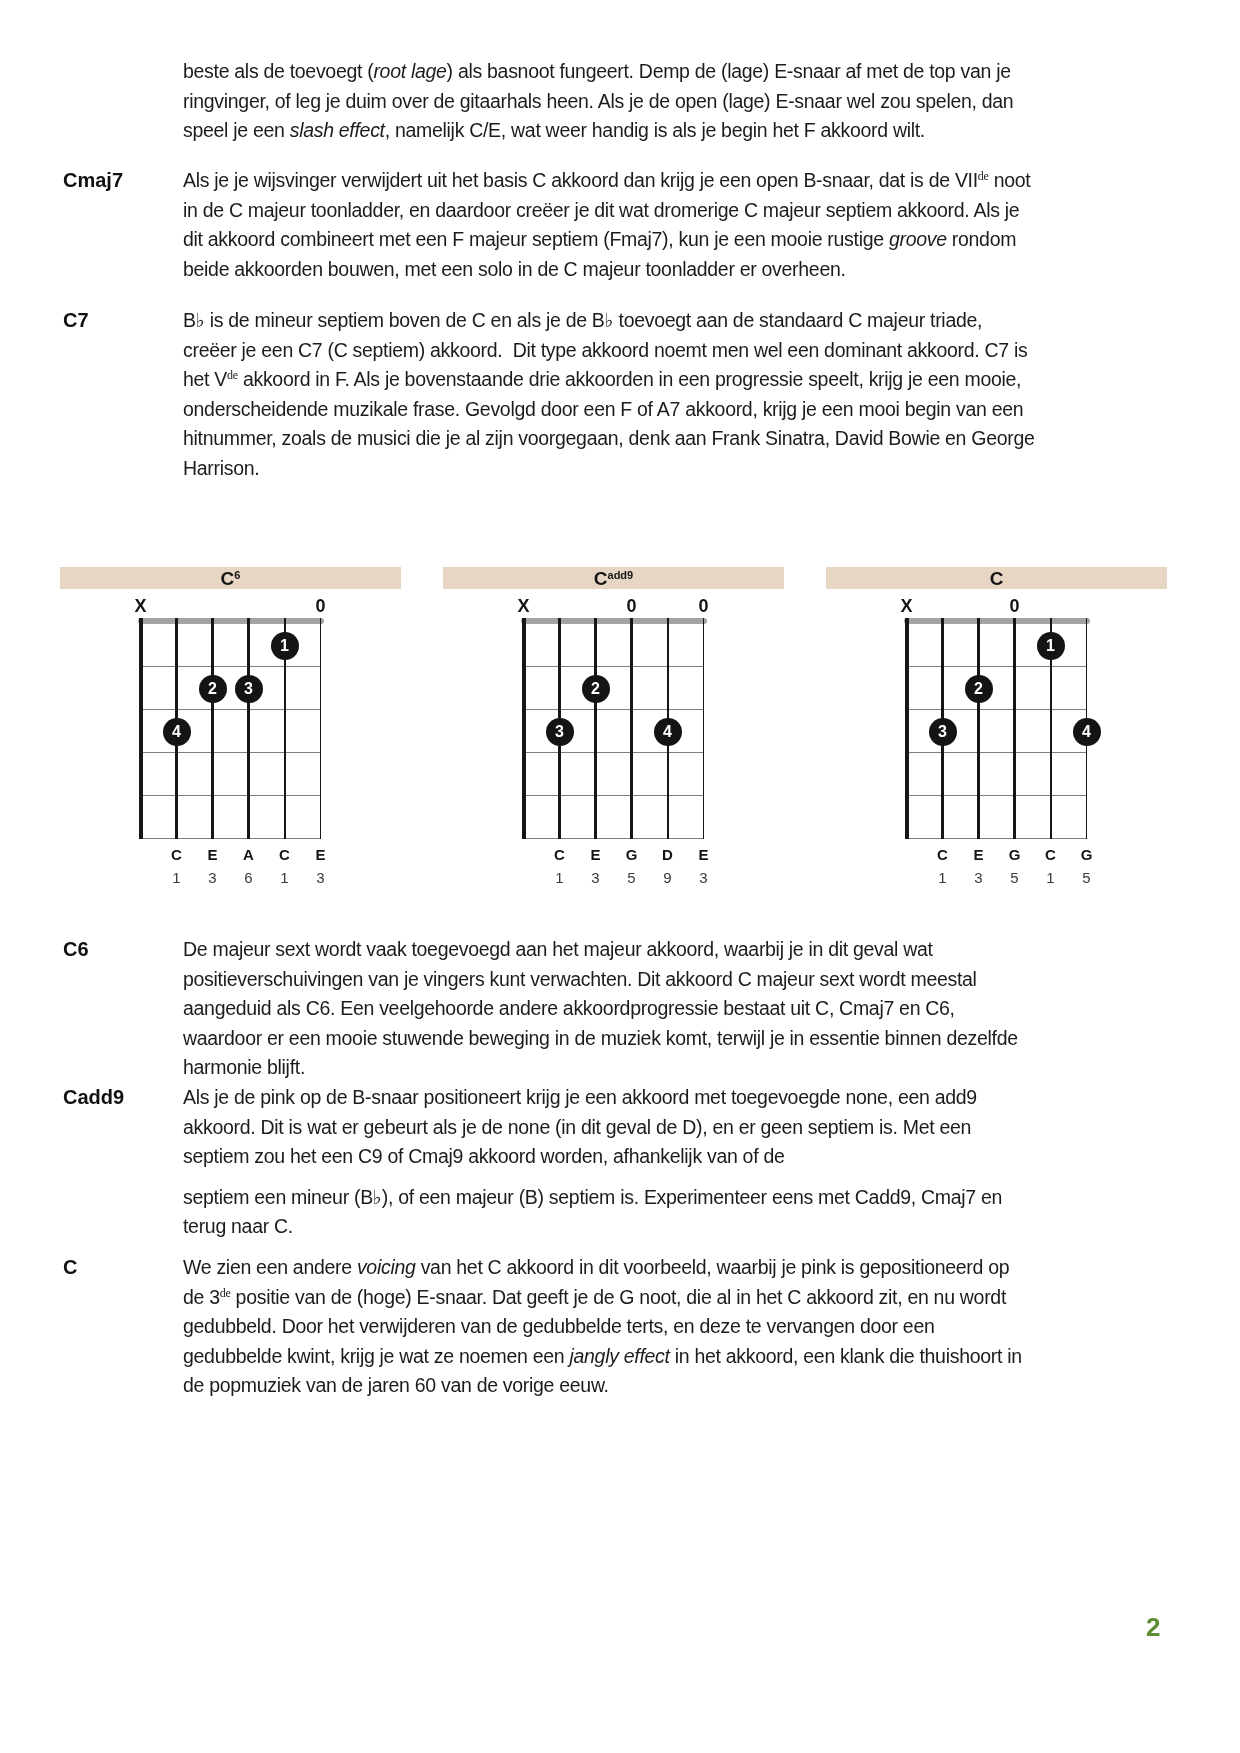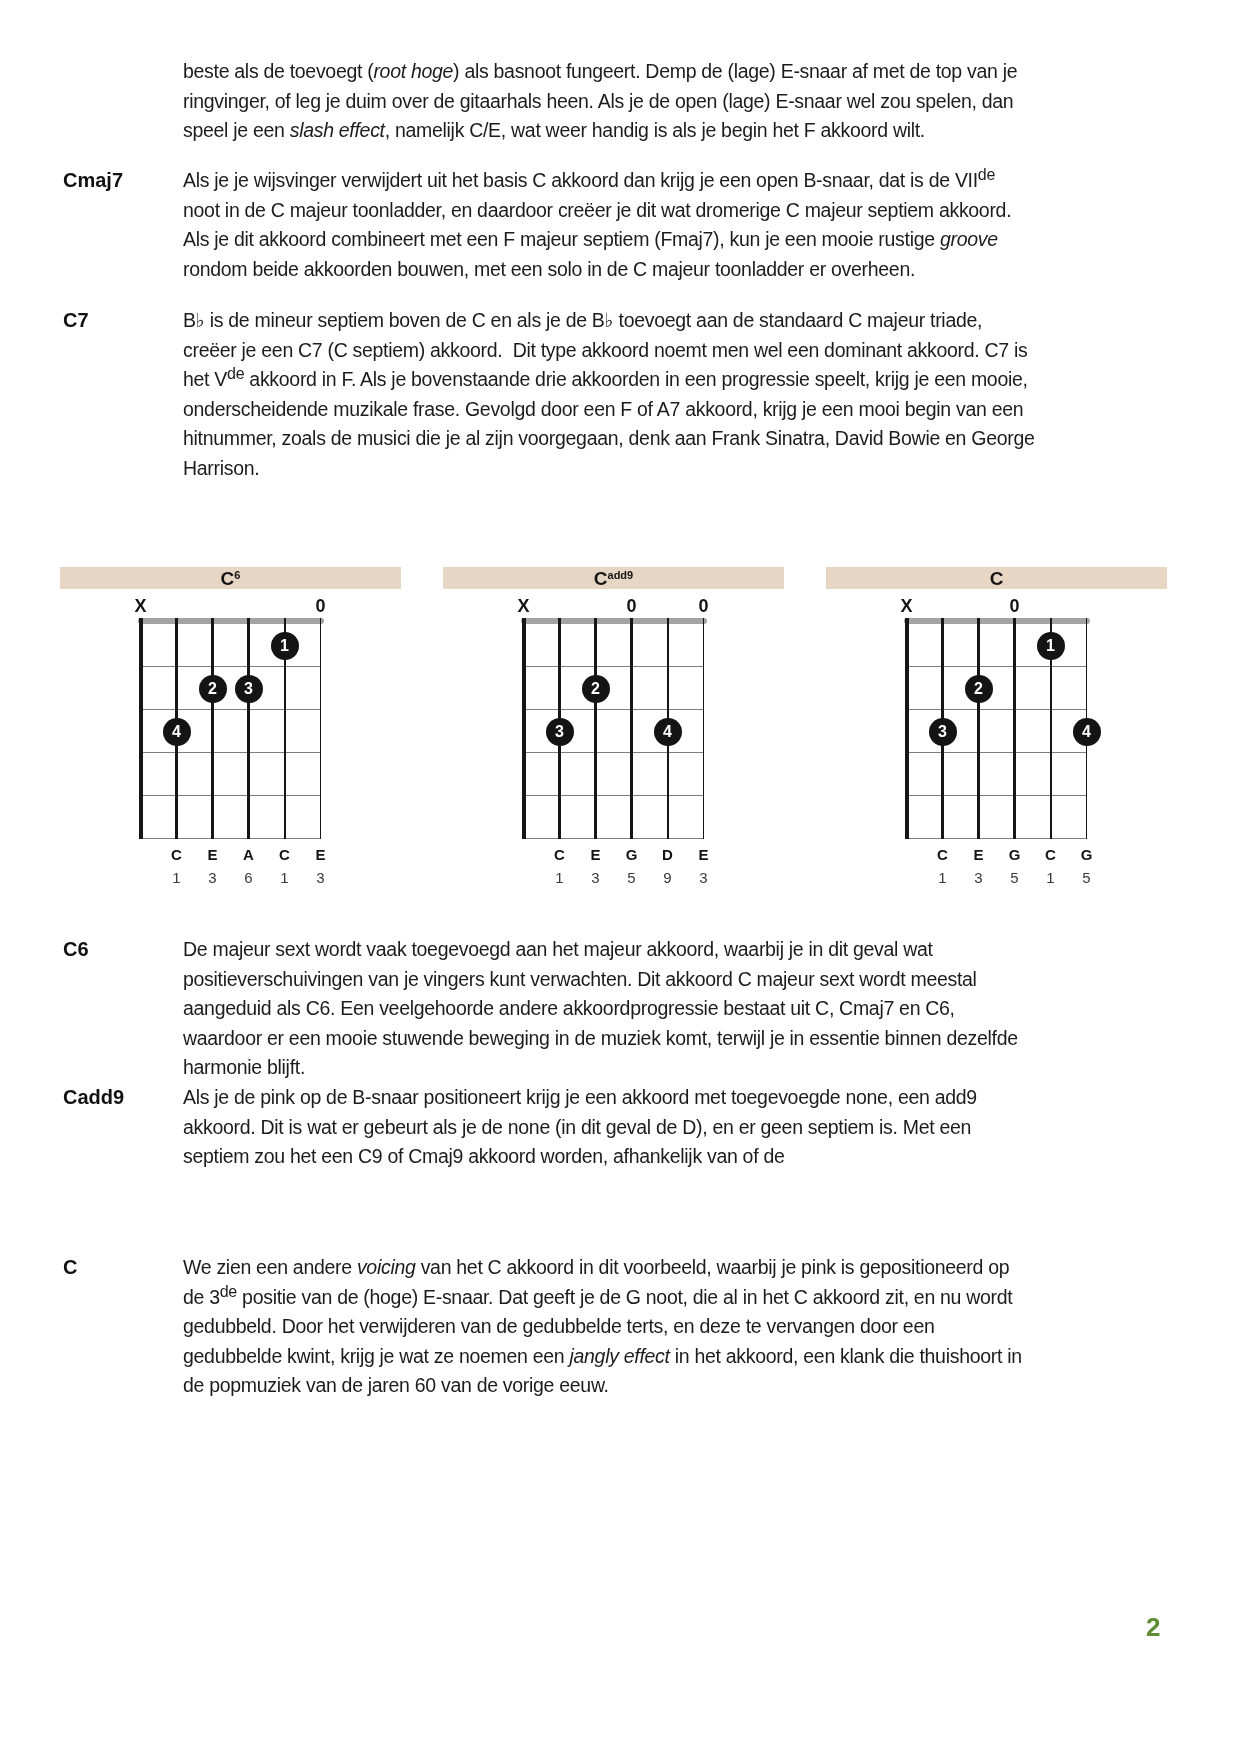--- a/index.html
+++ b/index.html
@@ -15,21 +15,21 @@
   .row-cadd9{top:1083px;}
   .row-c{top:1253px;}
   .row-label{
     position:absolute;left:63px;top:0;font-weight:bold;font-size:20px;line-height:29.5px;color:#111;
   }
   .para{
     margin-left:183px;width:852px;font-size:19.5px;line-height:29.5px;
     letter-spacing:-0.3px;color:#1c1c1c;
   }
   .para em{font-style:italic;}
-  .para sup{font-size:16px;line-height:0;}
+  .para sup{font-size:12px;line-height:0;font-family:Liberation Serif, serif;}
   .para-gap{margin-top:11px;}
 
   
   .diagram{position:absolute;top:567px;width:341px;height:330px;}
   .d1{left:60px;} .d2{left:443px;} .d3{left:826px;}
   .chord-bar{
     position:absolute;top:0;left:0;right:0;height:22px;text-align:center;
     font-weight:bold;font-size:19px;line-height:23px;color:#151515;
   }
   .chord-sup{font-size:11px;position:relative;top:-6px;font-weight:bold;}
@@ -46,21 +46,21 @@
 
   .page-number{position:absolute;left:1146px;top:1612px;font-weight:bold;font-size:26px;}
 </style>
 </head>
 <body>
 
 <div class="page">
 
   <div class="row row-intro">
     <div class="row-label"></div>
-    <div class="para"><span>beste als de toevoegt (</span><em>root hoge</em><span>) als basnoot fungeert. Demp de (lage) E-snaar af met de top van je ringvinger, of leg je duim over de gitaarhals heen. Als je de open (lage) E-snaar wel zou spelen, dan speel je een </span><em>slash effect</em><span>, namelijk C/E, wat weer handig is als je begin het F akkoord wilt.</span></div>
+    <div class="para"><span>beste als de toevoegt (</span><em>root lage</em><span>) als basnoot fungeert. Demp de (lage) E-snaar af met de top van je ringvinger, of leg je duim over de gitaarhals heen. Als je de open (lage) E-snaar wel zou spelen, dan speel je een </span><em>slash effect</em><span>, namelijk C/E, wat weer handig is als je begin het F akkoord wilt.</span></div>
   </div>
 
   <div class="row row-cmaj7">
     <div class="row-label">Cmaj7</div>
     <div class="para"><span>Als je je wijsvinger verwijdert uit het basis C akkoord dan krijg je een open B-snaar, dat is de VII</span><sup>de</sup><span> noot in de C majeur toonladder, en daardoor creëer je dit wat dromerige C majeur septiem akkoord. Als je dit akkoord combineert met een F majeur septiem (Fmaj7), kun je een mooie rustige </span><em>groove</em><span> rondom beide akkoorden bouwen, met een solo in de C majeur toonladder er overheen.</span></div>
   </div>
 
   <div class="row row-c7">
     <div class="row-label">C7</div>
     <div class="para"><span>B♭ is de mineur septiem boven de C en als je de B♭ toevoegt aan de standaard C majeur triade, creëer je een C7 (C septiem) akkoord.&nbsp; Dit type akkoord noemt men wel een dominant akkoord. C7 is het V</span><sup>de</sup><span> akkoord in F. Als je bovenstaande drie akkoorden in een progressie speelt, krijg je een mooie, onderscheidende muzikale frase. Gevolgd door een F of A7 akkoord, krijg je een mooi begin van een hitnummer, zoals de musici die je al zijn voorgegaan, denk aan Frank Sinatra, David Bowie en George Harrison.</span></div>
@@ -163,20 +163,21 @@
   </section>
 
   <div class="row row-c6">
     <div class="row-label">C6</div>
     <div class="para"><span>De majeur sext wordt vaak toegevoegd aan het majeur akkoord, waarbij je in dit geval wat positieverschuivingen van je vingers kunt verwachten. Dit akkoord C majeur sext wordt meestal aangeduid als C6. Een veelgehoorde andere akkoordprogressie bestaat uit C, Cmaj7 en C6, waardoor er een mooie stuwende beweging in de muziek komt, terwijl je in essentie binnen dezelfde harmonie blijft.</span></div>
   </div>
 
   <div class="row row-cadd9">
     <div class="row-label">Cadd9</div>
     <div class="para"><span>Als je de pink op de B-snaar positioneert krijg je een akkoord met toegevoegde none, een add9 akkoord. Dit is wat er gebeurt als je de none (in dit geval de D), en er geen septiem is. Met een septiem zou het een C9 of Cmaj9 akkoord worden, afhankelijk van of de</span></div>
+    <div class="para para-gap"><span>septiem een mineur (B♭), of een majeur (B) septiem is. Experimenteer eens met Cadd9, Cmaj7 en terug naar C.</span></div>
   </div>
 
   <div class="row row-c">
     <div class="row-label">C</div>
     <div class="para"><span>We zien een andere </span><em>voicing</em><span> van het C akkoord in dit voorbeeld, waarbij je pink is gepositioneerd op de 3</span><sup>de</sup><span> positie van de (hoge) E-snaar. Dat geeft je de G noot, die al in het C akkoord zit, en nu wordt gedubbeld. Door het verwijderen van de gedubbelde terts, en deze te vervangen door een gedubbelde kwint, krijg je wat ze noemen een </span><em>jangly effect</em><span> in het akkoord, een klank die thuishoort in de popmuziek van de jaren 60 van de vorige eeuw.</span></div>
   </div>
 
   <div class="page-number" style="color: rgb(94, 140, 51);">2</div>
 
 </div>

